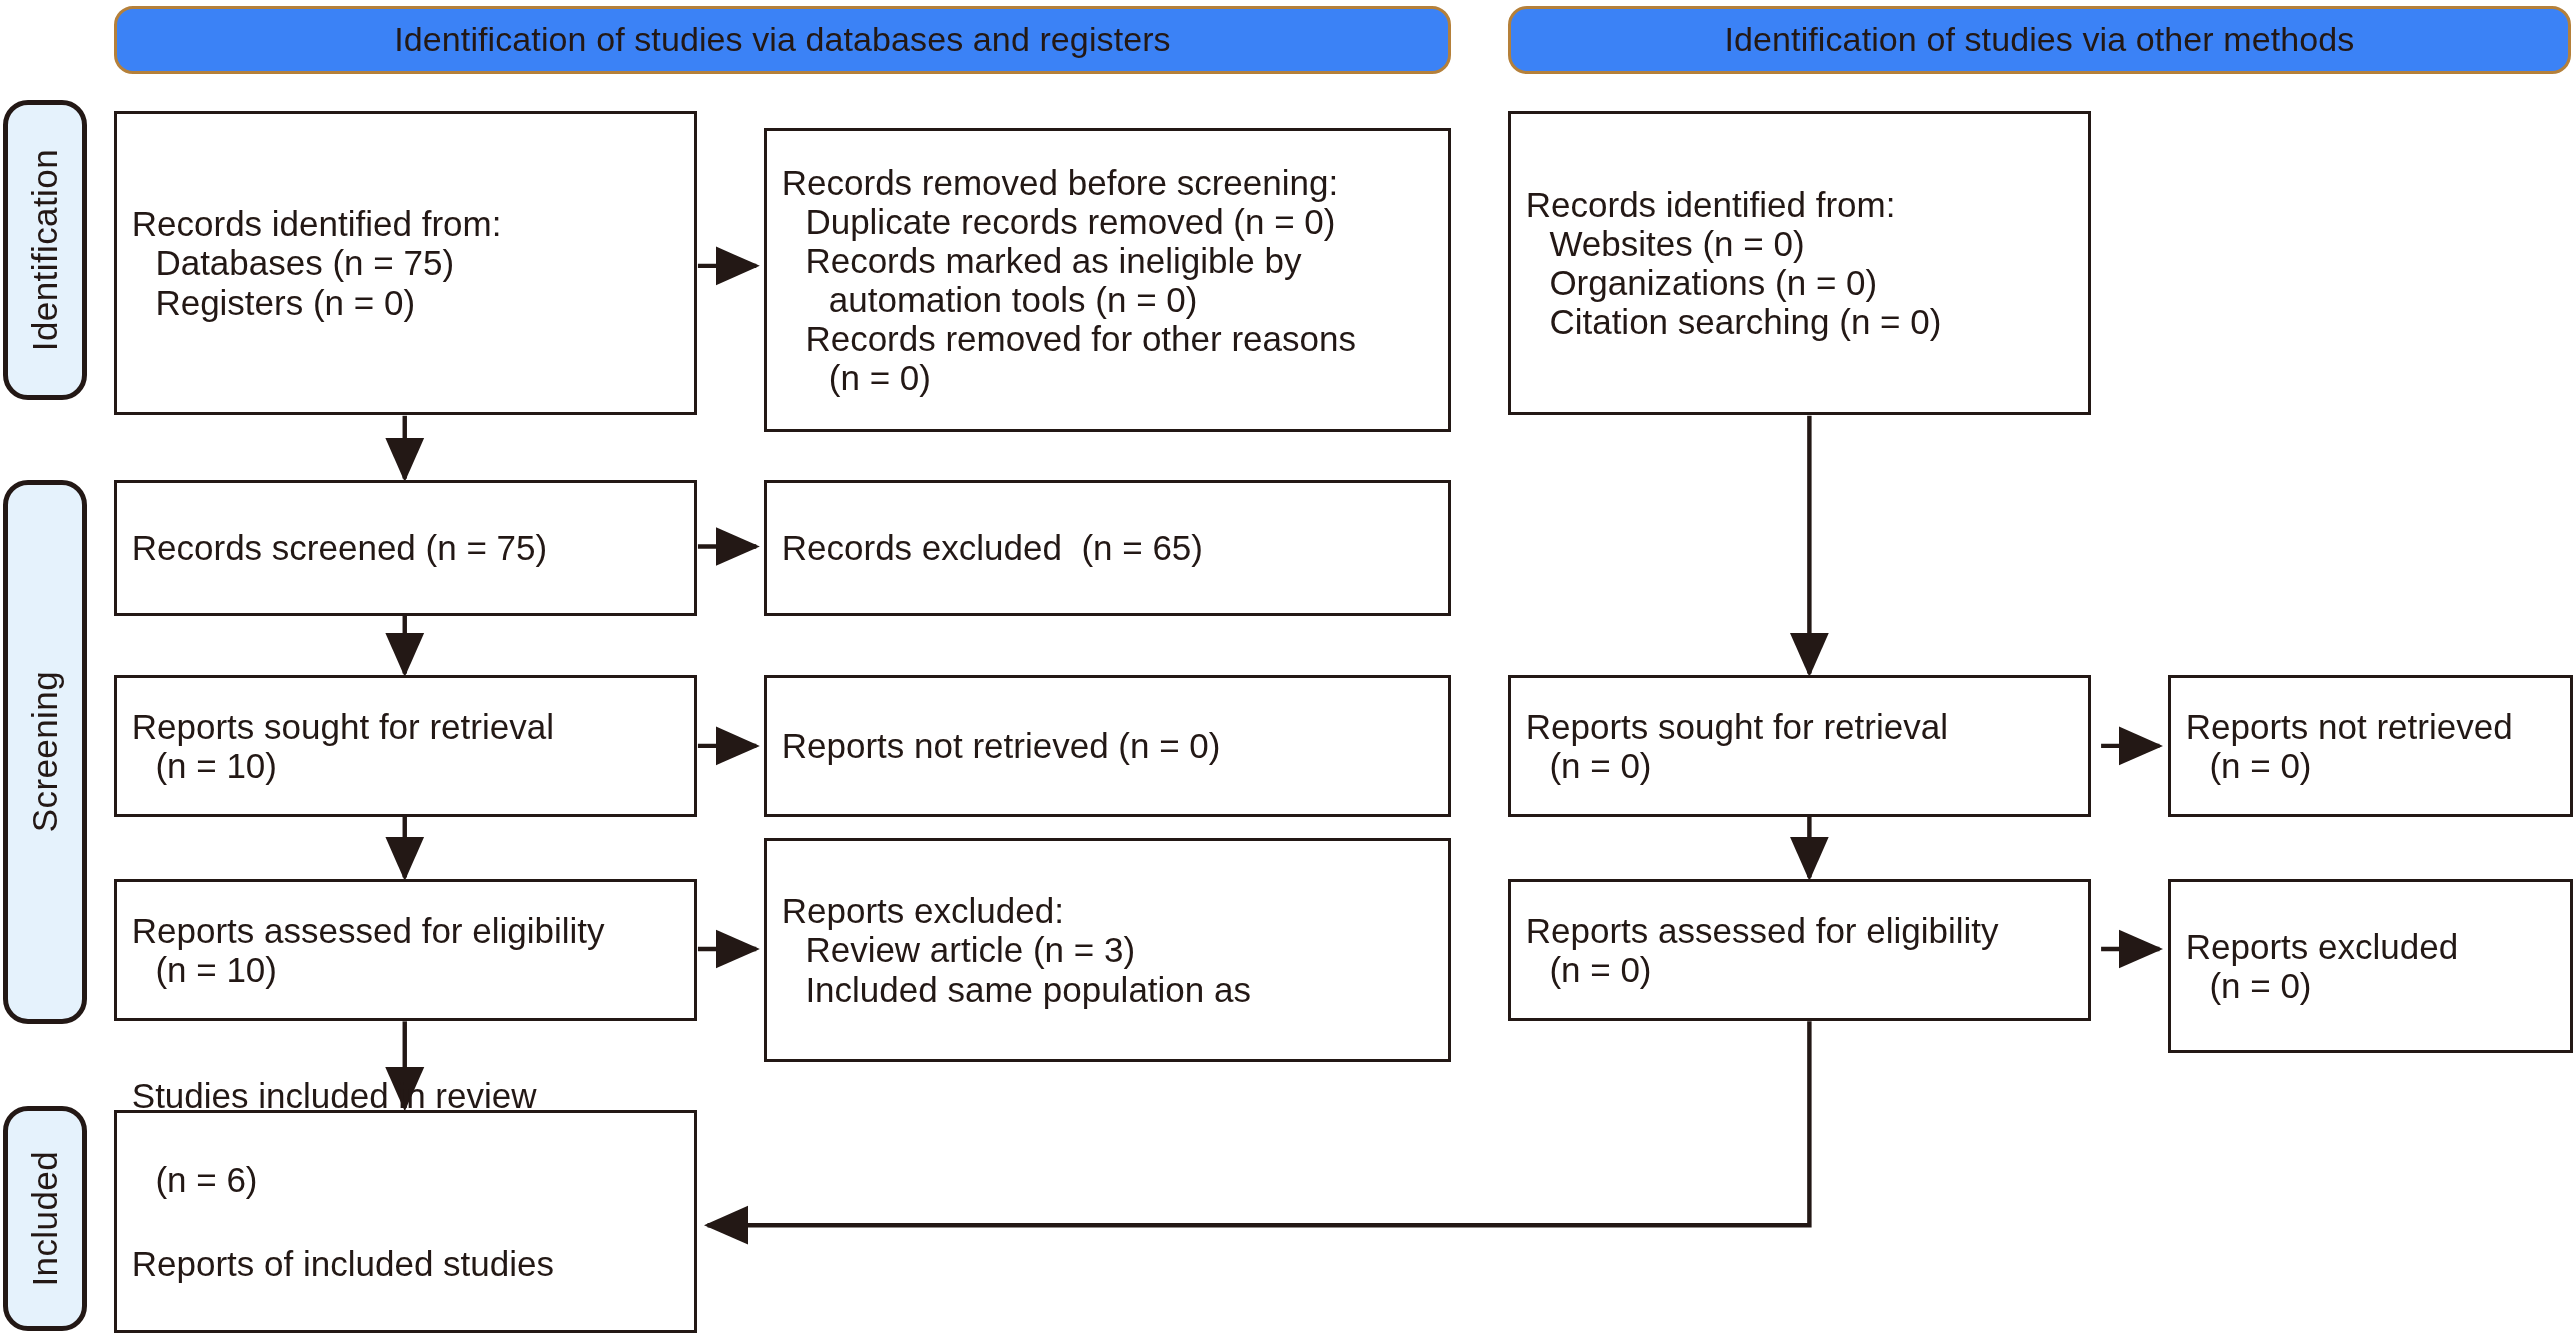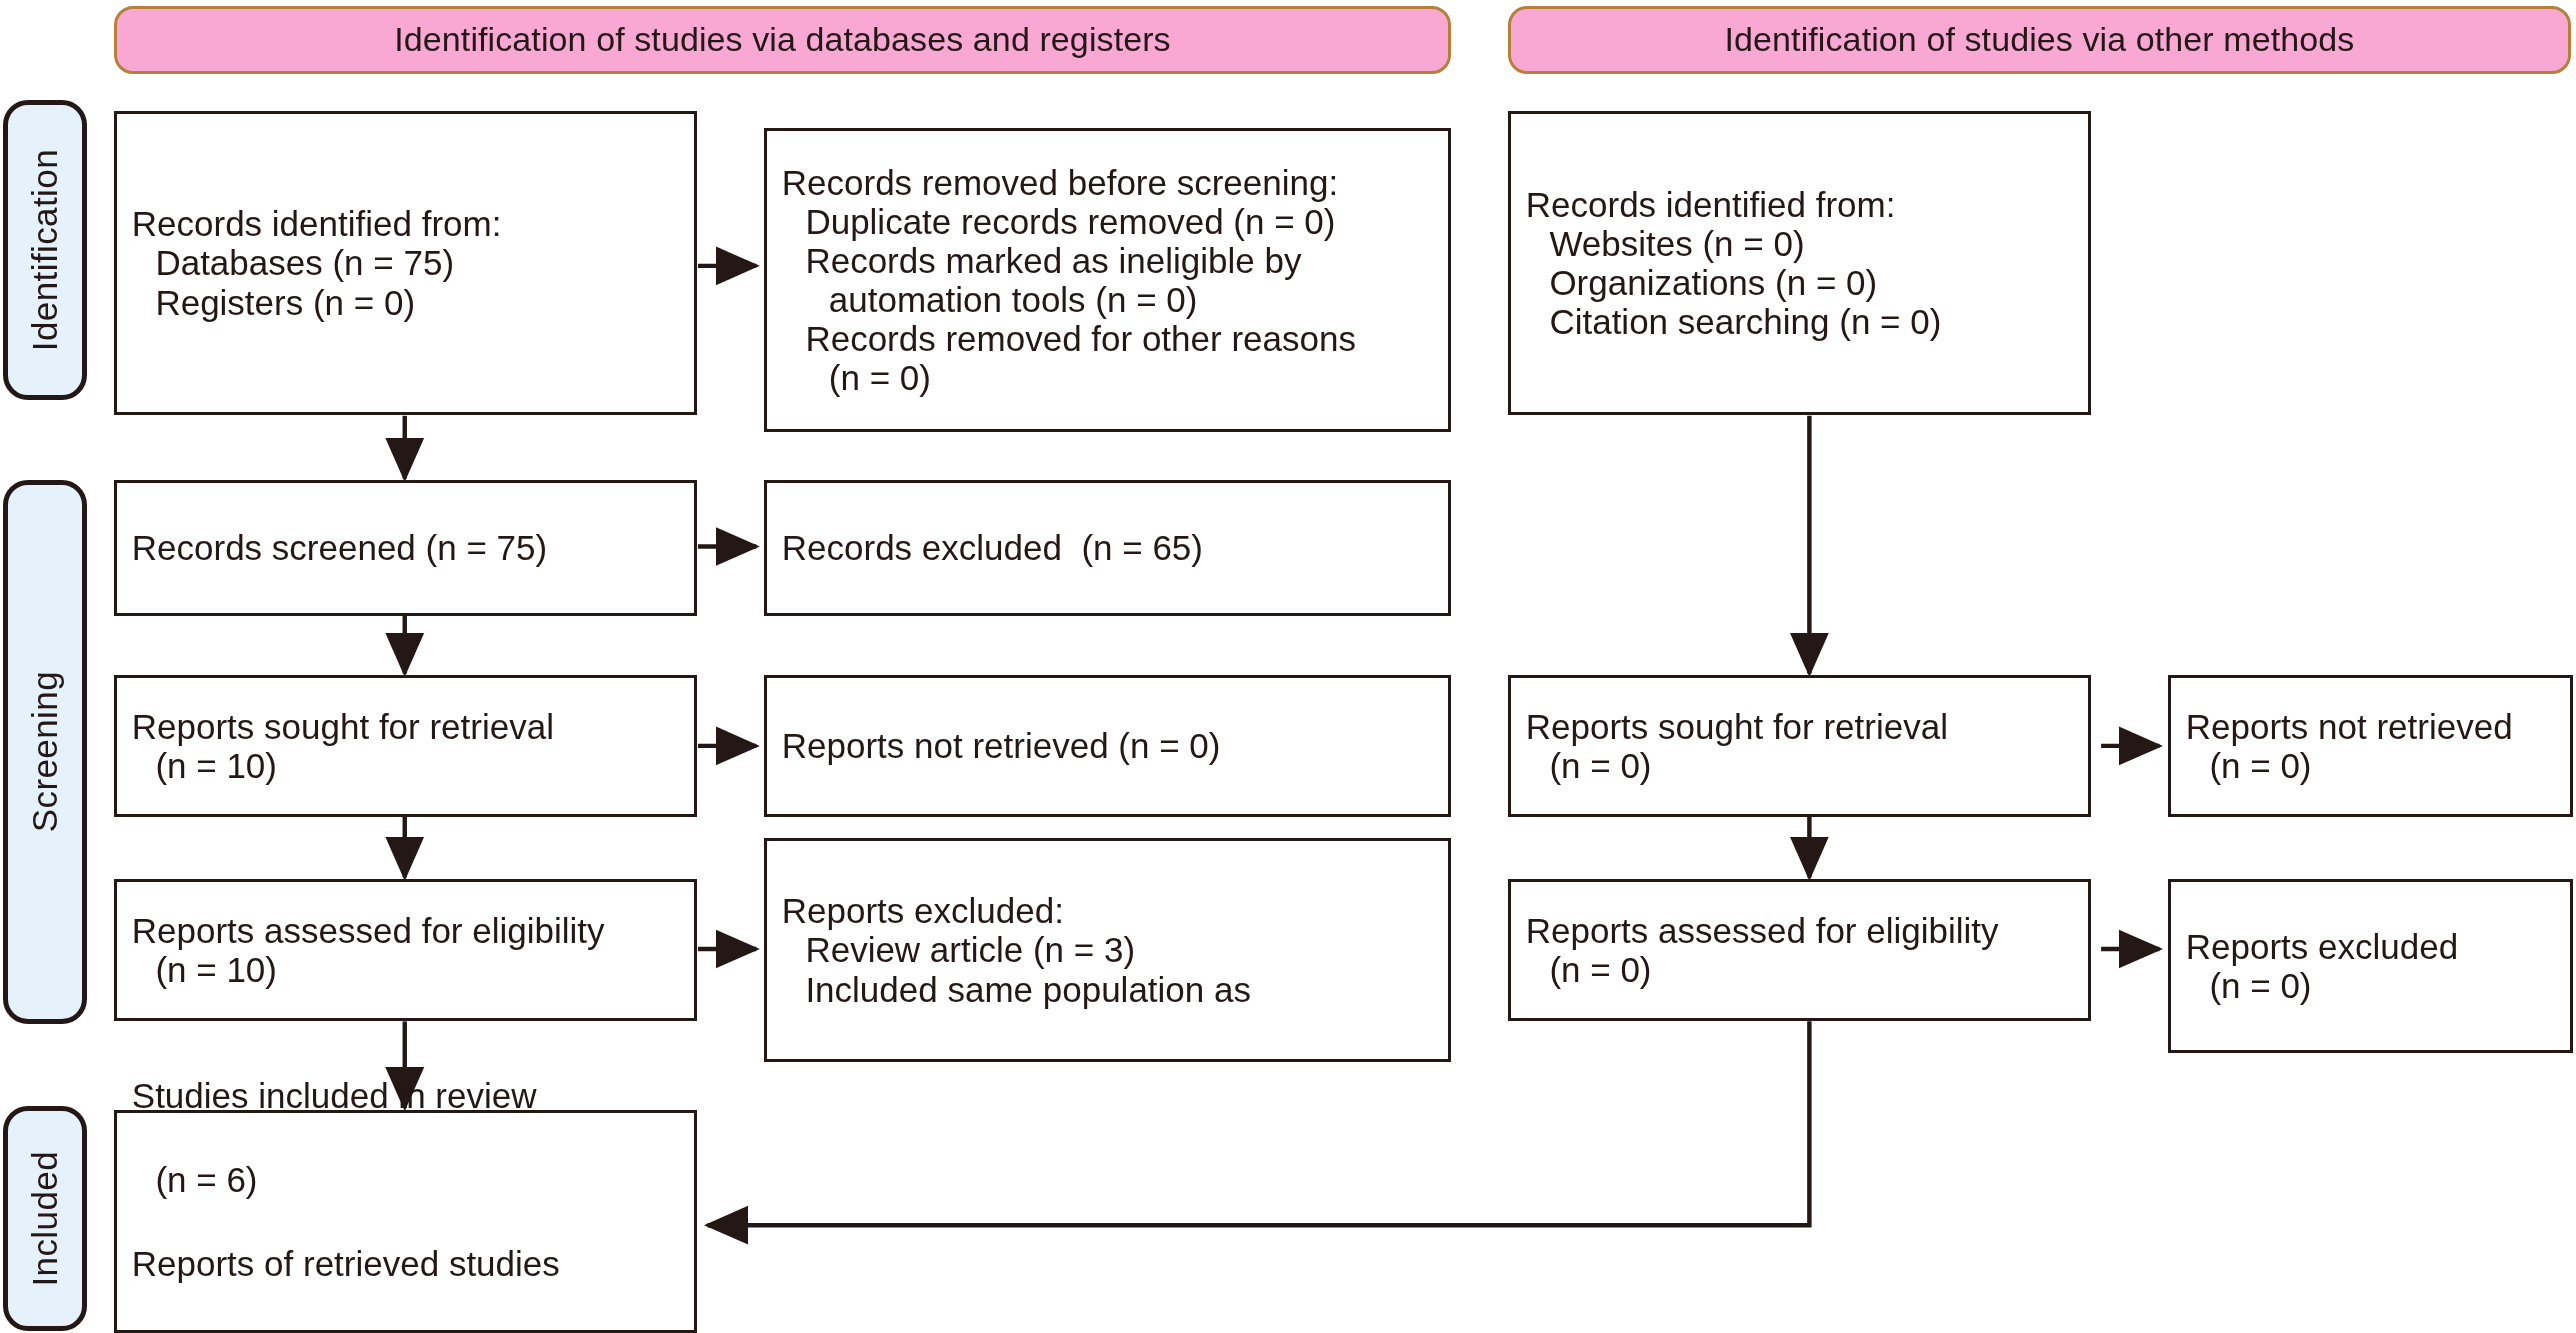--- a/index.html
+++ b/index.html
@@ -21,21 +21,21 @@
   svg.layer {
     position: absolute;
     left: 0;
     top: 0;
     width: 2576px;
     height: 1333px;
   }
   
   .banner {
     position: absolute;
-    background: #f9a8d4;
+    background: #3b82f6;
     border: 3.7px solid #b5803a;
     border-radius: 19px;
     box-sizing: border-box;
     display: flex;
     align-items: center;
     justify-content: center;
     color: #231815;
     font-size: 34px;
     letter-spacing: 0.1px;
   }
@@ -187,21 +187,21 @@
 
   <div class="box" style="left:764px; top:838px; width:687px; height:224px;">
     <div class="line">Reports excluded:</div>
     <div class="line ind">Review article (n = 3)</div>
     <div class="line ind">Included same population as</div>
   </div>
 
   <div class="box" style="left:114px; top:1110px; width:583px; height:223px;gap:45px;">
     <div class="line">Studies included in review</div>
     <div class="line ind">(n = 6)</div>
-    <div class="line">Reports of retrieved studies</div>
+    <div class="line">Reports of included studies</div>
     <div class="line ind">(n = 6)</div>
   </div>
 
   <div class="box" style="left:1508px; top:111px; width:583px; height:304px;">
     <div class="line">Records identified from:</div>
     <div class="line ind">Websites (n = 0)</div>
     <div class="line ind">Organizations (n = 0)</div>
     <div class="line ind">Citation searching (n = 0)</div>
   </div>
 

